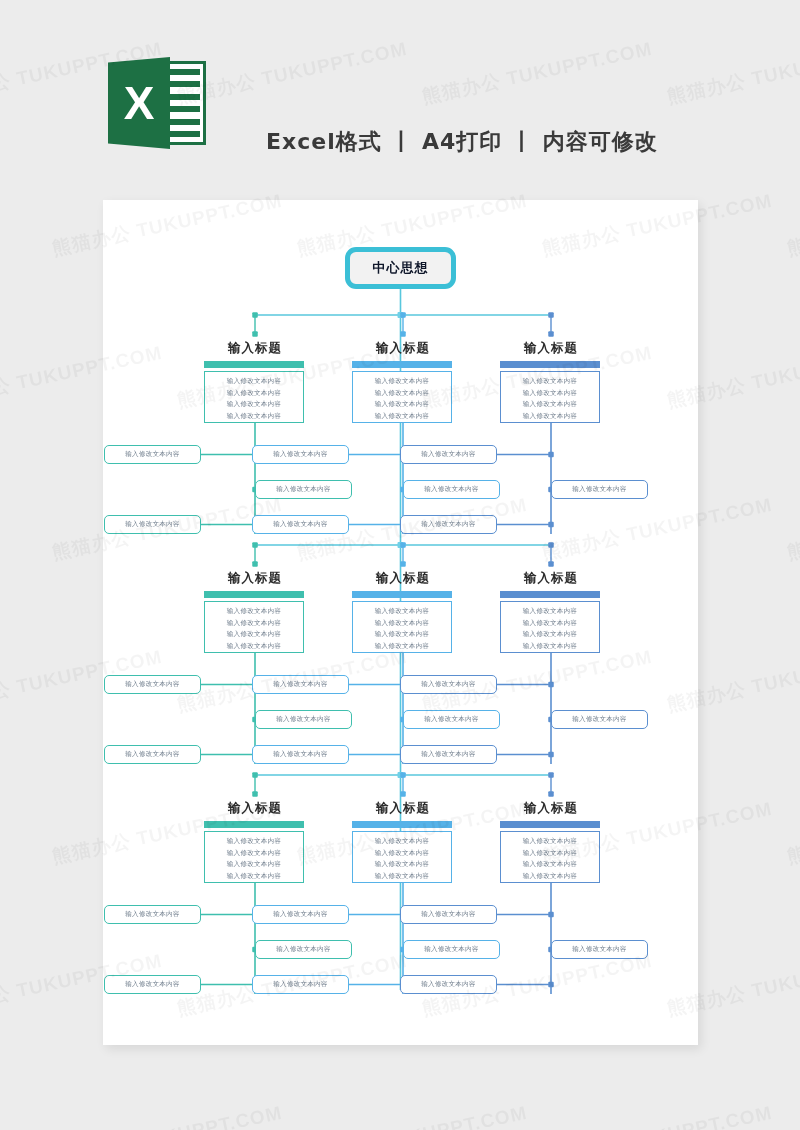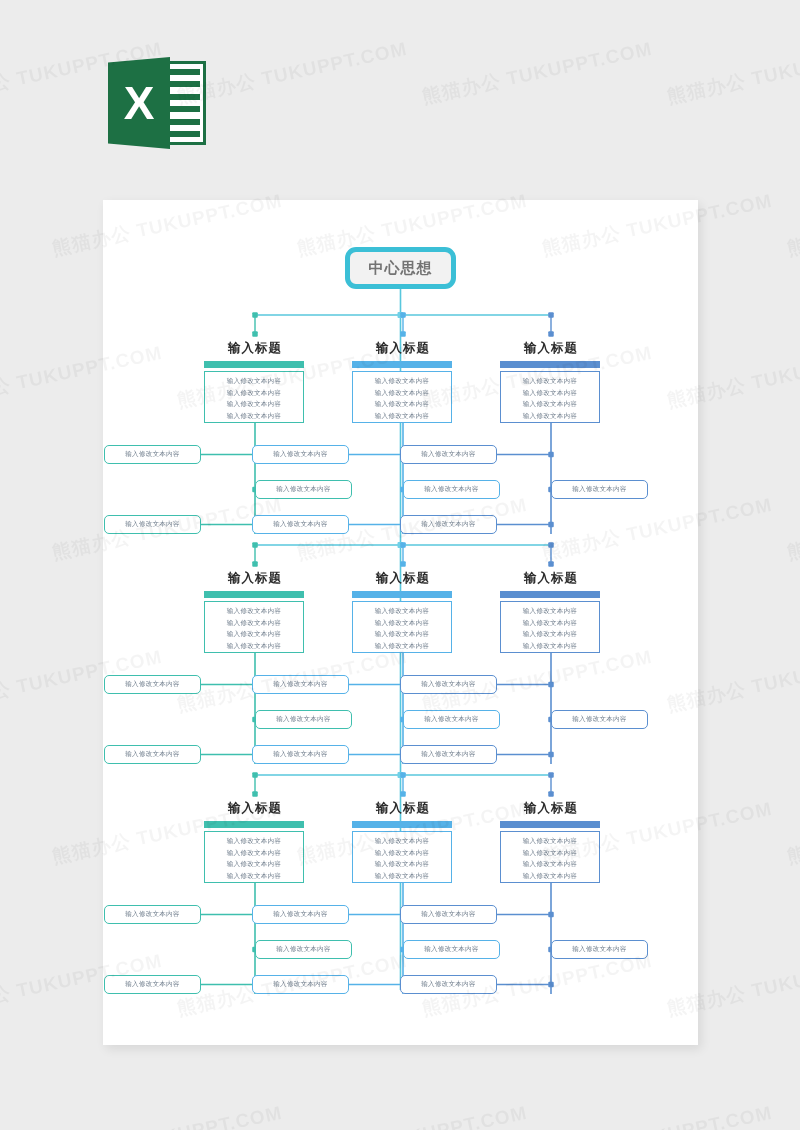--- a/index.html
+++ b/index.html
@@ -145,23 +145,23 @@
     width: 111px;
     height: 42px;
     border: 5px solid #3bbfd6;
     border-radius: 11px;
     background: #f2f2f2;
     display: flex;
     align-items: center;
     justify-content: center;
   }
   #central-node span {
-    font-size: 15px;
+    font-size: 13px;
     font-weight: 700;
-    color: #737373;
+    color: #0f172a;
     letter-spacing: 1px;
     font-family: "DejaVu Sans", "Liberation Sans", sans-serif;
   }
 
   
   #connectors {
     position: absolute;
     left: 0; top: 0;
     width: 595px;
     height: 845px;
@@ -246,20 +246,21 @@
         <i></i>
         <i></i>
         <i></i>
         <i></i>
         <i></i>
     </div>
     <div class="green-panel"></div>
     <div class="x-mark">X</div>
   </div>
 
+  <div id="header-subtitle">Excel格式 丨 A4打印 丨 内容可修改</div>
 </div>
 
 <div id="page-card">
   <div id="diagram">
 
     <svg id="connectors" viewBox="0 0 595 845" xmlns="http://www.w3.org/2000/svg">
         <line x1="297.5" y1="89" x2="297.5" y2="790" stroke="#58c7dd" stroke-width="1.6"></line>
         <line x1="152" y1="115" x2="448" y2="115" stroke="#58c7dd" stroke-width="1.4"></line>
         <rect x="294.5" y="112" width="6" height="6" rx="1" fill="#6fd0e8"></rect>
         <line x1="152" y1="115" x2="152" y2="134" stroke="#3fbfae" stroke-width="1.4"></line>

